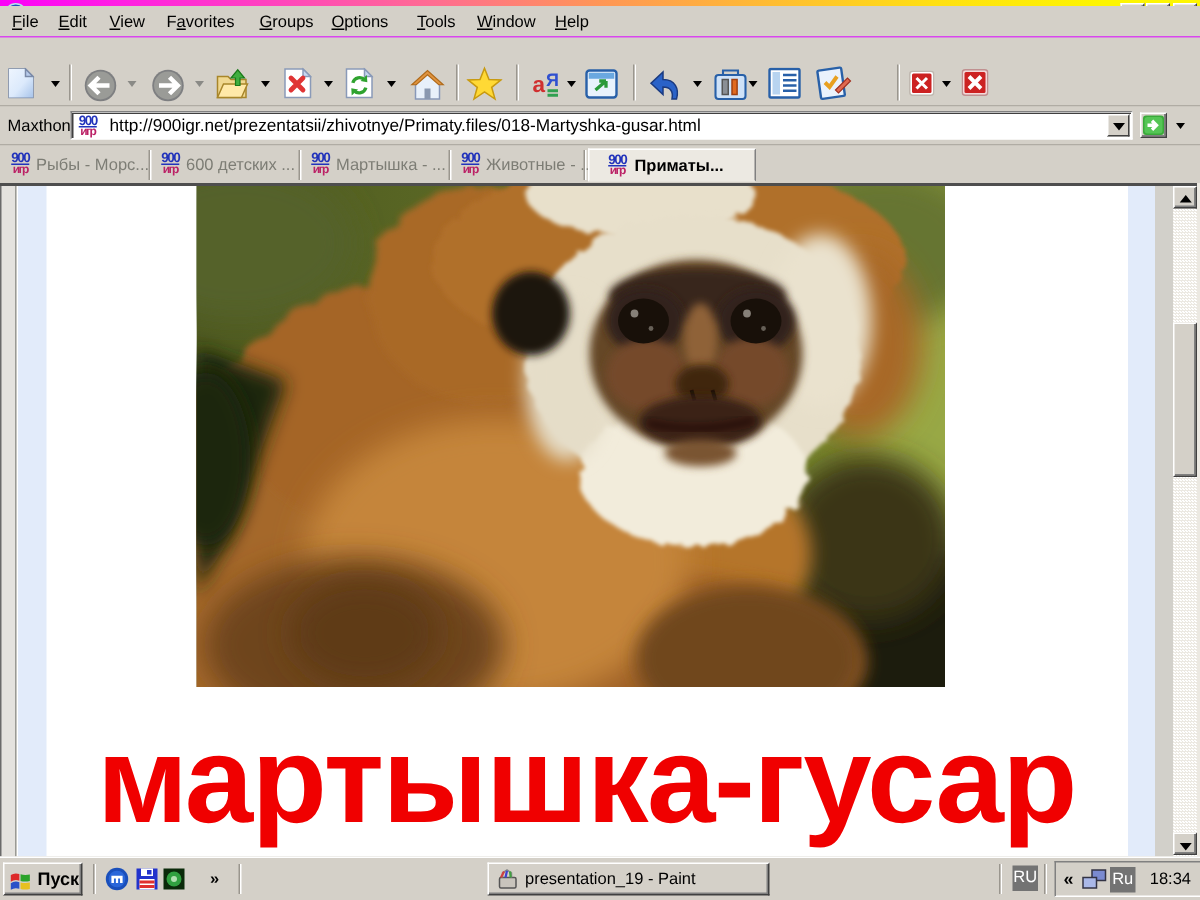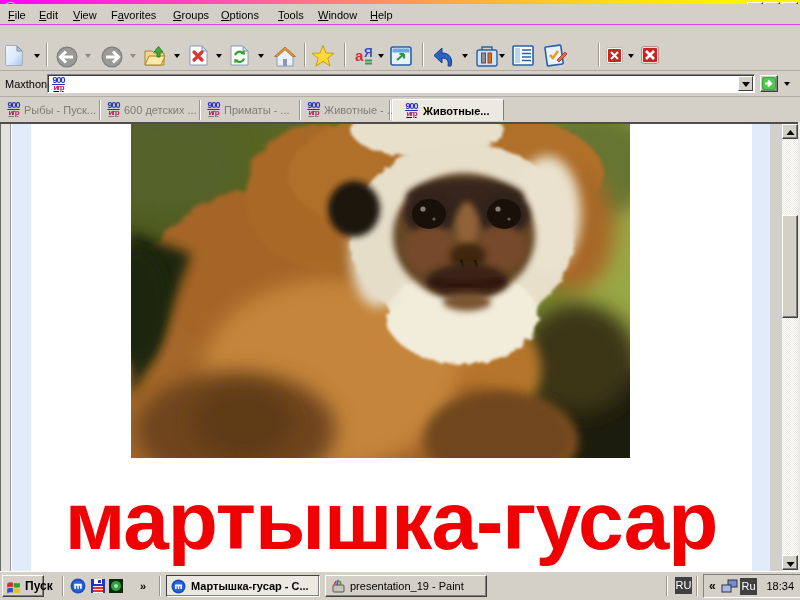--- a/index.html
+++ b/index.html
@@ -38,21 +38,21 @@
 #addrdrop:after { content:""; position:absolute; left:3px; top:5px; border-left:4px solid transparent; border-right:4px solid transparent; border-top:5px solid #000; }
 
 
 #tabbar { left:0; top:97px; width:800px; height:26px; background:#d4d0c8; }
 .tab { position:absolute; top:2px; height:22px; background:#d4d0c8; font-size:11px; color:#7d7d75; }
 .tab .tl { position:absolute; left:22px; top:5px; white-space:nowrap; }
 .tabsep { position:absolute; top:3px; width:2px; height:20px; border-left:1px solid #9a968e; border-right:1px solid #fff; }
 .tab.active { background:#ece9e2; border-top:1px solid #fff; border-left:1px solid #fff; border-right:1px solid #808080; border-bottom:1px solid #ece9e2; color:#000; font-weight:bold; }
 
 
-.favicon { position:absolute; width:17px; height:16px; background:transparent; border:none; font-weight:bold; text-align:center;text-decoration:underline; }
+.favicon { position:absolute; width:17px; height:16px; background:transparent; border:none; font-weight:bold; text-align:center; }
 .favicon .f9 { display:block; color:#2233bb; font-size:9px; line-height:8px; letter-spacing:-1px; text-decoration:underline; }
 .favicon .fi { display:block; color:#bb2266; font-size:8px; line-height:7px; letter-spacing:-1px; }
 
 
 #content { left:0; top:122px; width:800px; height:449px; background:#fff; border-top:2px solid #4e4e4e; }
 #lgray { left:0; top:124px; width:11px; height:447px; background:#e4e2de; border-left:1px solid #6a6a6a; border-right:1px solid #9a9a94; }
 #lblue { left:12px; top:124px; width:19px; height:447px; background:#e2ebfa; }
 #rblue { left:752px; top:124px; width:18px; height:447px; background:#e2ebfa; }
 #rgray { left:770px; top:124px; width:12px; height:447px; background:#d2d0ca; }
 #monkey { left:131px; top:124px; width:499px; height:334px; }
@@ -66,29 +66,29 @@
   box-shadow:inset -1px -1px 0 #808080; }
 .sbtn svg { position:absolute; left:3px; top:4px; }
 #sthumb { position:absolute; left:0; top:91px; width:16px; height:103px; background:#d4d0c8;
   border-top:1px solid #fff; border-left:1px solid #fff; border-right:1px solid #404040; border-bottom:1px solid #404040;
   box-shadow:inset -1px -1px 0 #808080; }
 #redge { left:798px; top:122px; width:2px; height:449px; background:#ece9e2; }
 
 
 #taskbar { left:0; top:571px; width:800px; height:29px; background:#d4d0c8; border-top:1px solid #fff; }
 .raised { background:#d4d0c8; border-top:1px solid #fff; border-left:1px solid #fff; border-right:1px solid #404040; border-bottom:1px solid #404040; box-shadow:inset -1px -1px 0 #808080; }
-#startbtn { position:absolute; left:2px; top:3px; width:42px; height:22px; }
+#startbtn { position:absolute; left:2px; top:3px; width:53px; height:22px; }
 #startbtn .st { position:absolute; left:22px; top:3px; font-weight:bold; font-size:12px; }
 .tbtn { position:absolute; top:3px; height:22px; font-size:11px; }
 .tbtn .tt { position:absolute; left:24px; top:4px; white-space:nowrap; overflow:hidden; }
 #task1 { left:166px; width:154px; background:#ece9e2; border-top:1px solid #404040; border-left:1px solid #404040; border-right:1px solid #fff; border-bottom:1px solid #fff; font-weight:bold; }
-#task2 { left:325px; width:162px; }
+#task2 { left:325px; width:188px; }
 .vsep { position:absolute; top:4px; width:2px; height:20px; border-left:1px solid #9a968e; border-right:1px solid #fff; }
 #tray { position:absolute; left:703px; top:2px; width:99px; height:24px; background:#d4d0c8; border-top:1px solid #808080; border-left:1px solid #808080; border-bottom:1px solid #fff; }
-.langbox { position:absolute; width:17px; height:17px; background:#404040; color:#fff; font-size:11px; text-align:center; line-height:17px; }
+.langbox { position:absolute; width:17px; height:17px; background:#737373; color:#fff; font-size:11px; text-align:center; line-height:17px; }
 #clock { position:absolute; right:8px; top:5px; font-size:11px; }
 </style>
 </head>
 <body>
 
 <div class="abs" id="titlebar">
   <svg class="abs" style="left:3px;top:2px" width="15" height="15" viewBox="0 0 15 15">
     <circle cx="7.5" cy="7.5" r="7" fill="#1a4fbb" stroke="#bde" stroke-width="1"></circle>
     <circle cx="7.5" cy="7.5" r="5.2" fill="#2a66d9"></circle>
     <path d="M4 10 L4 5.5 L11 5.5 L11 10 L9.4 10 L9.4 7.2 L8.2 7.2 L8.2 10 L6.8 10 L6.8 7.2 L5.6 7.2 L5.6 10 Z" fill="#fff"></path>
@@ -226,71 +226,72 @@
     </svg>
 </div>
 
 <div class="abs" id="addrbar">
   <span id="addrlabel">Maxthon</span>
   <div id="addrfield">
     <div class="favicon" style="left:2px;top:1px">
         <span class="f9">900</span>
         <span class="fi">игр</span>
       </div>
+    <span id="addrtext">http://900igr.net/prezentatsii/zhivotnye/Primaty.files/018-Martyshka-gusar.html</span>
     <div id="addrdrop"></div>
   </div>
   <div class="raised" style="position:absolute;left:760px;top:4px;width:18px;height:17px;">
     <svg width="16" height="15" viewBox="0 0 16 15">
         <rect x="1" y="1" width="14" height="13" rx="2" fill="#3aaa3a"></rect>
         <rect x="2" y="2" width="12" height="11" rx="2" fill="#55c555"></rect>
         <path d="M4 7.5 L9 7.5 M7 4.5 L10 7.5 L7 10.5" stroke="#fff" stroke-width="2.2" fill="none"></path>
       </svg>
   </div>
   <div class="darr" style="left:784px; top:11px;"></div>
 </div>
 
 <div class="abs" id="tabbar">
   <div class="tab" style="left:2px; width:96px;">
       <div class="favicon" style="left:3px;top:2px">
         <span class="f9">900</span>
         <span class="fi">игр</span>
       </div>
-      <span class="tl">Рыбы - Пуск...</span>
+      <span class="tl">Рыбы - Морс...</span>
     </div>
   <div class="tabsep" style="left:99px"></div>
   <div class="tab" style="left:102px; width:96px;">
       <div class="favicon" style="left:3px;top:2px">
         <span class="f9">900</span>
         <span class="fi">игр</span>
       </div>
       <span class="tl">600 детских ...</span>
     </div>
   <div class="tabsep" style="left:199px"></div>
   <div class="tab" style="left:202px; width:96px;">
       <div class="favicon" style="left:3px;top:2px">
         <span class="f9">900</span>
         <span class="fi">игр</span>
       </div>
-      <span class="tl">Приматы - ...</span>
+      <span class="tl">Мартышка - ...</span>
     </div>
   <div class="tabsep" style="left:299px"></div>
   <div class="tab" style="left:302px; width:86px;">
       <div class="favicon" style="left:3px;top:2px">
         <span class="f9">900</span>
         <span class="fi">игр</span>
       </div>
       <span class="tl">Животные - ...</span>
     </div>
   <div class="tabsep" style="left:389px"></div>
   <div class="tab active" style="left:392px; width:112px;">
       <div class="favicon" style="left:10px;top:2px">
         <span class="f9">900</span>
         <span class="fi">игр</span>
       </div>
-      <span class="tl" style="left:30px">Животные...</span>
+      <span class="tl" style="left:30px">Приматы...</span>
     </div>
 </div>
 
 <div class="abs" id="content"></div>
 <div class="abs" id="lgray"></div>
 <div class="abs" id="lblue"></div>
 <div class="abs" id="rblue"></div>
 <div class="abs" id="rgray"></div>
 <div class="abs" id="redge"></div>
 
@@ -414,28 +415,20 @@
       <rect x="3" y="9" width="10" height="2" fill="#e03030"></rect>
       <rect x="3" y="12" width="10" height="2" fill="#e03030"></rect>
   </svg>
   <svg class="abs" style="left:108px;top:6px" width="16" height="16" viewBox="0 0 16 16">
     <rect x="1" y="1" width="14" height="14" fill="#0a2a0a"></rect>
     <circle cx="8" cy="8" r="5" fill="#30a040"></circle>
       <circle cx="8" cy="8" r="2" fill="#b0e0b0"></circle>
   </svg>
   <div class="abs" style="left:140px;top:8px;font-weight:bold;font-size:11px">»</div>
   <div class="vsep" style="left:159px"></div>
-  <div class="tbtn raised" id="task1">
-    <svg class="abs" style="left:4px;top:3px" width="15" height="15" viewBox="0 0 15 15">
-      <circle cx="7.5" cy="7.5" r="7" fill="#1a4fbb"></circle>
-        <circle cx="7.5" cy="7.5" r="5.2" fill="#2a66d9"></circle>
-      <path d="M4 10 L4 5.5 L11 5.5 L11 10 L9.4 10 L9.4 7.2 L8.2 7.2 L8.2 10 L6.8 10 L6.8 7.2 L5.6 7.2 L5.6 10 Z" fill="#fff"></path>
-    </svg>
-    <span class="tt">Мартышка-гусар - С...</span>
-  </div>
   <div class="tbtn raised" id="task2">
     <svg class="abs" style="left:5px;top:3px" width="15" height="15" viewBox="0 0 15 15">
       <rect x="2" y="6" width="11" height="7" rx="1" fill="#c8c4bc" stroke="#555"></rect>
       <path d="M4 6 L4 3 L7 1 L10 3 L10 6" fill="none" stroke="#888"></path>
       <path d="M5 2 L3 6" stroke="#d04040" stroke-width="1.5"></path>
         <path d="M7 1.5 L6 6" stroke="#4040d0" stroke-width="1.5"></path>
         <path d="M9 2 L9.5 6" stroke="#40a040" stroke-width="1.5"></path>
     </svg>
     <span class="tt" style="font-weight:normal">presentation_19 - Paint</span>
   </div>

